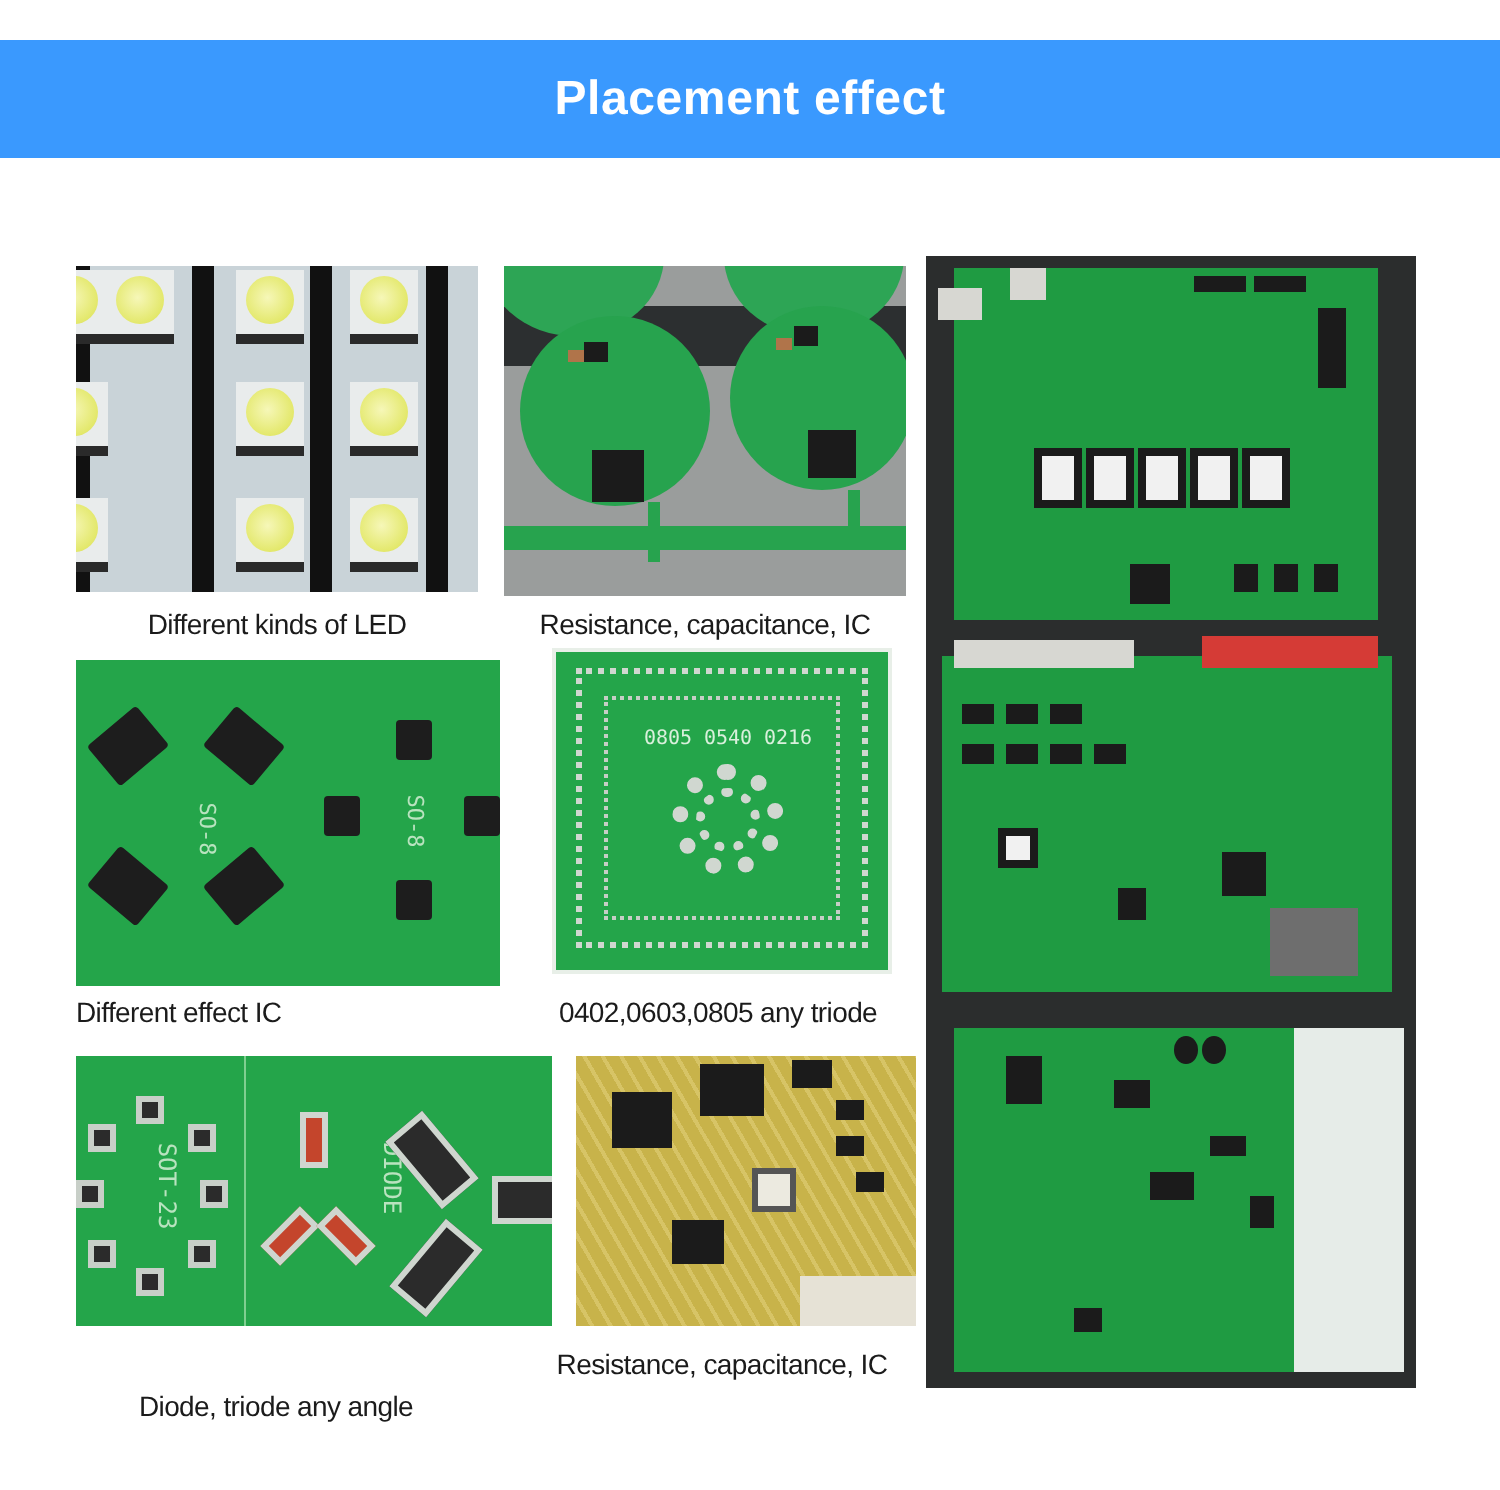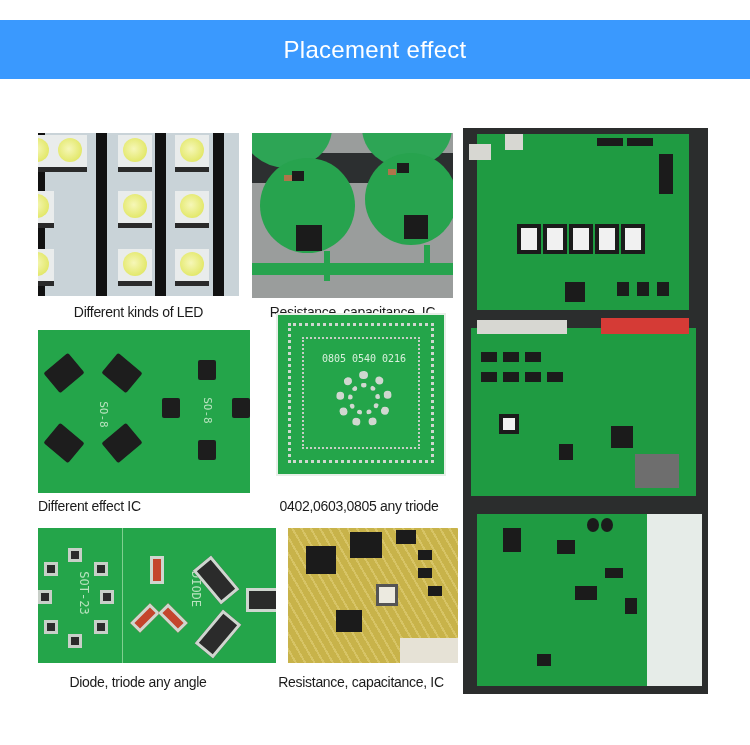--- a/index.html
+++ b/index.html
@@ -1,18 +1,18 @@
 <!DOCTYPE html>
 <html><head>
 <meta charset="utf-8">
 <style>
   html,body{margin:0;padding:0;background:#fff;}
   body{width:750px;height:745px;position:relative;overflow:hidden;font-family:"Liberation Sans",sans-serif;}
   .banner{position:absolute;left:0;top:20px;width:750px;height:59px;background:#3a99fe;display:flex;align-items:center;justify-content:center;}
-  .banner-title{color:#fff;font-family:"Liberation Sans",sans-serif;font-weight:normal;font-size:24px;letter-spacing:0.3px;}
+  .banner-title{color:#fff;font-family:"Liberation Sans",sans-serif;font-weight:bold;font-size:24px;letter-spacing:0.3px;}
   .tile{position:absolute;overflow:hidden;}
   .caption{position:absolute;font-family:Liberation Sans, sans-serif;font-size:14px;color:#1b1b1b;white-space:nowrap;text-align:center;letter-spacing:-0.3px;}
   
   .led-bg{background:#c9d3d8;}
   .led-strip{position:absolute;top:0;width:11px;height:100%;background:#111;}
   .led{position:absolute;width:34px;height:32px;background:#e9ecec;border-bottom:5px solid #2a2a2a;}
   .led::after{content:"";position:absolute;left:5px;top:3px;width:24px;height:24px;border-radius:50%;background:radial-gradient(circle at 45% 45%,#f6f7b8,#e3e86b 70%,#c9cf55);}
   
   .pcb{background:#24a54a;}
   .ic{position:absolute;background:#1d1d1d;border-radius:2px;}
@@ -76,21 +76,21 @@
   <div class="ic" style="left:68px;top:100px;width:32px;height:26px;transform:rotate(-40deg);"></div>
   <div class="silk" style="left:52px;top:78px;transform:rotate(90deg);">SO-8</div>
   <div class="ic" style="left:160px;top:30px;width:18px;height:20px;"></div>
   <div class="ic" style="left:124px;top:68px;width:18px;height:20px;"></div>
   <div class="ic" style="left:194px;top:68px;width:18px;height:20px;"></div>
   <div class="ic" style="left:160px;top:110px;width:18px;height:20px;"></div>
   <div class="silk" style="left:156px;top:74px;transform:rotate(90deg);">SO-8</div>
 </div>
 <div class="caption" style="left:38px;top:498px;width:140px;text-align:left;">Different effect IC</div>
 
-<div class="tile pcb" style="left:276px;top:313px;width:170px;height:163px;border:2px solid #e8efe8;box-sizing:border-box;">
+<div class="tile pcb" style="left:276px;top:324px;width:170px;height:163px;border:2px solid #e8efe8;box-sizing:border-box;">
   <div style="position:absolute;left:10px;top:8px;width:146px;height:140px;border:3px dotted #d0d7d0;box-sizing:border-box;"></div>
   <div style="position:absolute;left:24px;top:22px;width:118px;height:112px;border:2px dotted #c6cec6;box-sizing:border-box;"></div>
   <div class="silk" style="left:44px;top:38px;font-size:10px;color:#d9f0dc;">0805</div>
   <div class="silk" style="left:74px;top:38px;font-size:10px;color:#d9f0dc;">0540</div>
   <div class="silk" style="left:104px;top:38px;font-size:10px;color:#d9f0dc;">0216</div>
   <div style="position:absolute;left:58px;top:56px;width:56px;height:56px;border-radius:50%;border:8px dotted #d0d7d0;box-sizing:border-box;"></div>
   <div style="position:absolute;left:70px;top:68px;width:32px;height:32px;border-radius:50%;border:5px dotted #d0d7d0;box-sizing:border-box;"></div>
 </div>
 <div class="caption" style="left:264px;top:498px;width:190px;">0402,0603,0805 any triode</div>
 
@@ -106,21 +106,21 @@
   <div class="comp" style="left:30px;top:106px;width:8px;height:8px;"></div>
   <div class="silk" style="left:24px;top:58px;transform:rotate(90deg);font-size:12px;">SOT-23</div>
   <div style="position:absolute;left:112px;top:28px;width:8px;height:22px;background:#c4452c;border:3px solid #cfd6cf;"></div>
   <div style="position:absolute;left:100px;top:76px;width:8px;height:22px;background:#c4452c;border:3px solid #cfd6cf;transform:rotate(45deg);"></div>
   <div style="position:absolute;left:128px;top:76px;width:8px;height:22px;background:#c4452c;border:3px solid #cfd6cf;transform:rotate(-45deg);"></div>
   <div class="silk" style="left:140px;top:54px;transform:rotate(90deg);font-size:12px;">DIODE</div>
   <div style="position:absolute;left:166px;top:30px;width:18px;height:38px;background:#2b2b2b;border:3px solid #cfd6cf;transform:rotate(-40deg);"></div>
   <div style="position:absolute;left:168px;top:84px;width:18px;height:38px;background:#2b2b2b;border:3px solid #cfd6cf;transform:rotate(40deg);"></div>
   <div style="position:absolute;left:208px;top:60px;width:30px;height:18px;background:#2b2b2b;border:3px solid #cfd6cf;"></div>
 </div>
-<div class="caption" style="left:38px;top:674px;width:200px;">Diode, triode any angle</div>
+<div class="caption" style="left:38px;top:695px;width:200px;">Diode, triode any angle</div>
 
 <div class="tile" style="left:288px;top:528px;width:170px;height:135px;background:#c8b34a;">
   <div style="position:absolute;left:0;top:0;width:170px;height:135px;background:repeating-linear-gradient(60deg,#c8b34a 0 6px,#d7c466 6px 8px);"></div>
   <div class="chip" style="left:18px;top:18px;width:30px;height:28px;"></div>
   <div class="chip" style="left:62px;top:4px;width:32px;height:26px;"></div>
   <div class="chip" style="left:108px;top:2px;width:20px;height:14px;"></div>
   <div class="chip" style="left:48px;top:82px;width:26px;height:22px;"></div>
   <div class="chip" style="left:130px;top:22px;width:14px;height:10px;"></div>
   <div class="chip" style="left:130px;top:40px;width:14px;height:10px;"></div>
   <div class="chip" style="left:140px;top:58px;width:14px;height:10px;"></div>

